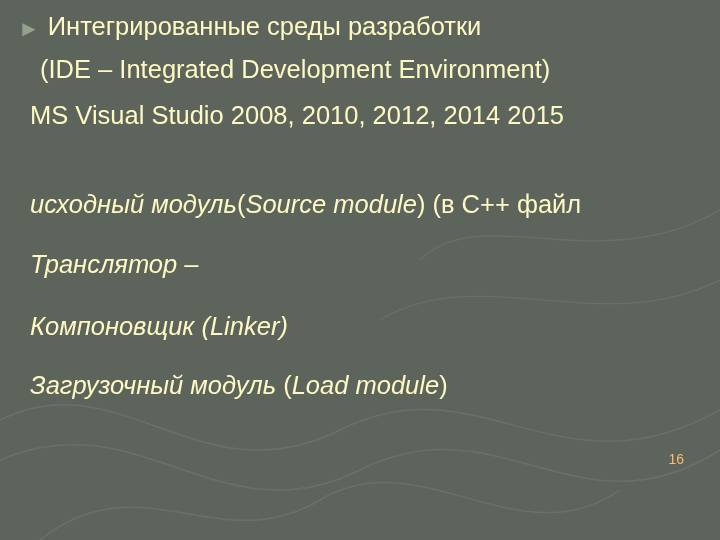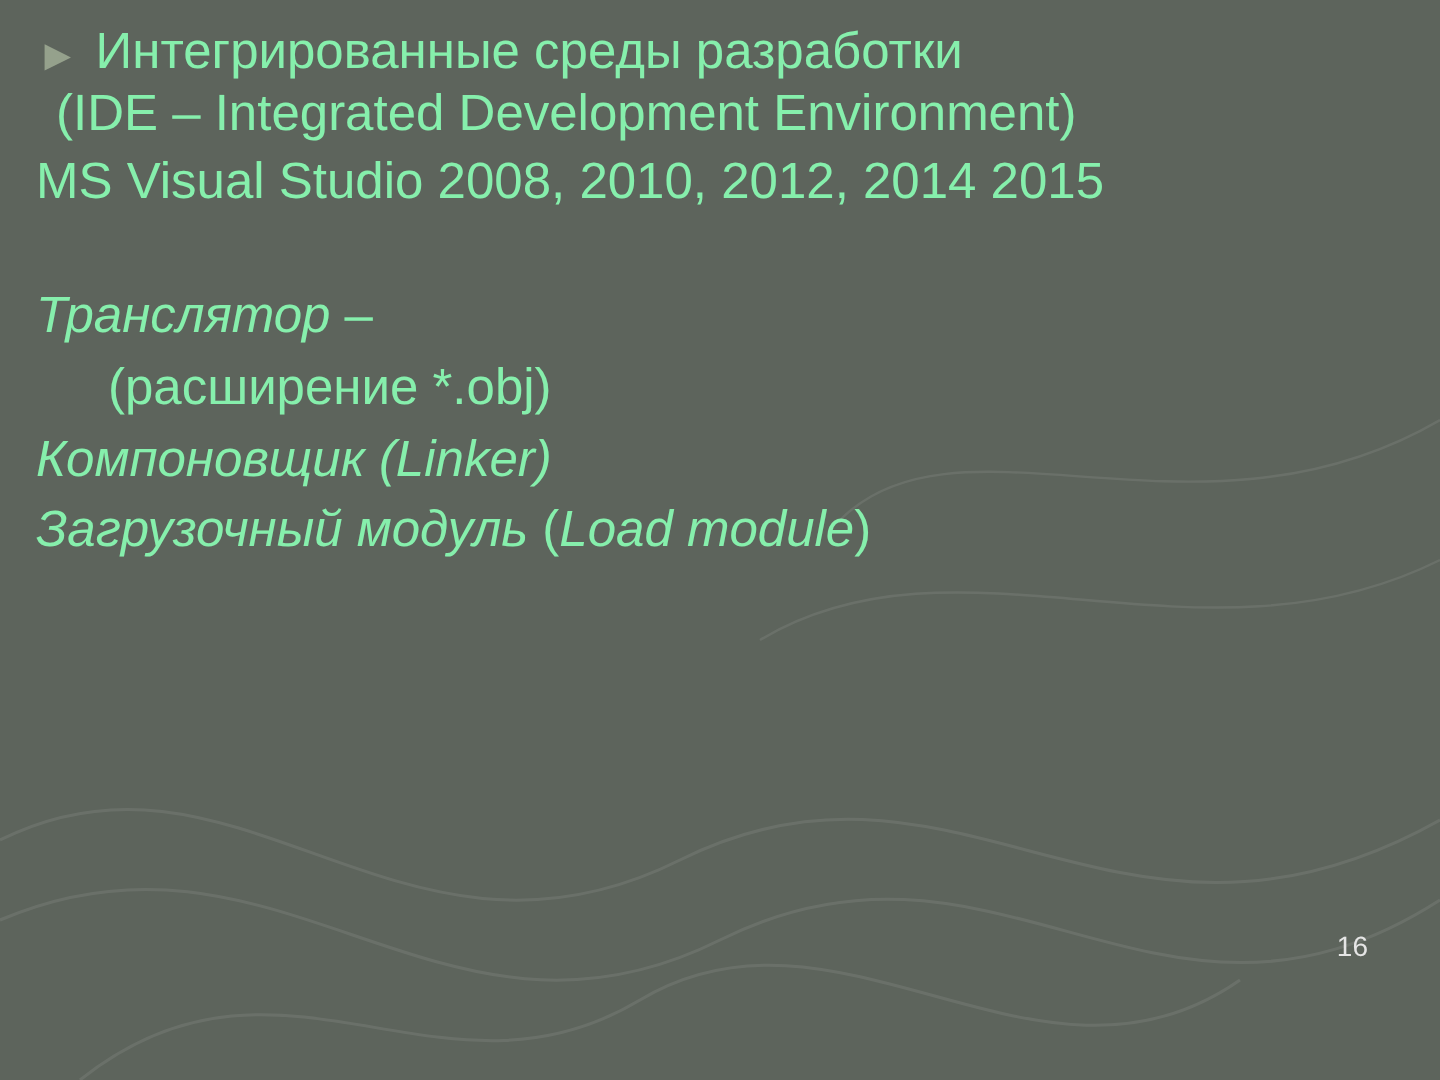--- a/index.html
+++ b/index.html
@@ -25,38 +25,38 @@
     pointer-events: none;
   }
   .content {
     position: relative;
     padding: 10px 24px 0 18px;
     box-sizing: border-box;
   }
   .row {
     display: block;
     line-height: 1.32;
-    margin: 0;
+    margin: 12px;
   }
   .bullet-row {
     display: flex;
     align-items: baseline;
     margin-top: 2px;
   }
   .bullet {
     color: #95a18c;
     font-size: 22px;
     margin-right: 8px;
     line-height: 1;
     position: relative;
     top: 1px;
   }
   .t-main {
     font-size: 25.5px;
-    color: #86efac;
+    color: #fef9c3;
   }
   .indent1 {
     padding-left: 10px;
   }
   .indent0 {
     padding-left: 0;
   }
   .indent-hang {
     padding-left: 36px;
   }
@@ -65,23 +65,23 @@
   }
   .spacer {
     height: 32px;
   }
   .spacer-sm {
     height: 2px;
   }
   .page-number {
     position: absolute;
     right: 36px;
-    bottom: 59px;
+    bottom: 73px;
     font-size: 14px;
-    color: #e5e5e5;
+    color: #fdba74;
   }
 </style>
 </head>
 <body>
 
 <div class="slide">
 
   <svg class="bg-pattern" viewBox="0 0 720 540" preserveAspectRatio="none">
     <path d="M0,420 C120,360 200,500 340,430 C480,360 560,500 720,410" stroke="#ffffff" stroke-width="1.5" fill="none"></path>
     <path d="M0,460 C140,400 220,540 360,470 C500,400 580,540 720,450" stroke="#ffffff" stroke-width="1.5" fill="none"></path>
@@ -96,30 +96,32 @@
       <span class="bullet">►</span>
       <span class="t-main">Интегрированные среды разработки</span>
     </div>
 
     <div class="row t-main indent1">(IDE – Integrated Development Environment)</div>
 
     <div class="row t-main indent0">MS Visual Studio 2008, 2010, 2012, 2014 2015</div>
 
     <div class="spacer"></div>
 
+    <div class="row t-main indent0">
+      <span class="italic">исходный модуль</span><span>(</span><span class="italic">Source module</span><span>) (в С++ файл</span>
+    </div>
 
     <div class="spacer-sm"></div>
 
     <div class="row t-main indent0">
       <span class="italic">Транслятор</span><span> –</span>
     </div>
 
     <div class="spacer-sm"></div>
 
-    <div class="row t-main indent-hang">(расширение *.obj)</div>
 
     <div class="spacer-sm"></div>
 
     <div class="row t-main italic indent0">Компоновщик (Linker)</div>
 
     <div class="spacer-sm"></div>
 
     <div class="row t-main indent0">
       <span class="italic">Загрузочный модуль</span><span> (</span><span class="italic">Load module</span><span>)</span>
     </div>

